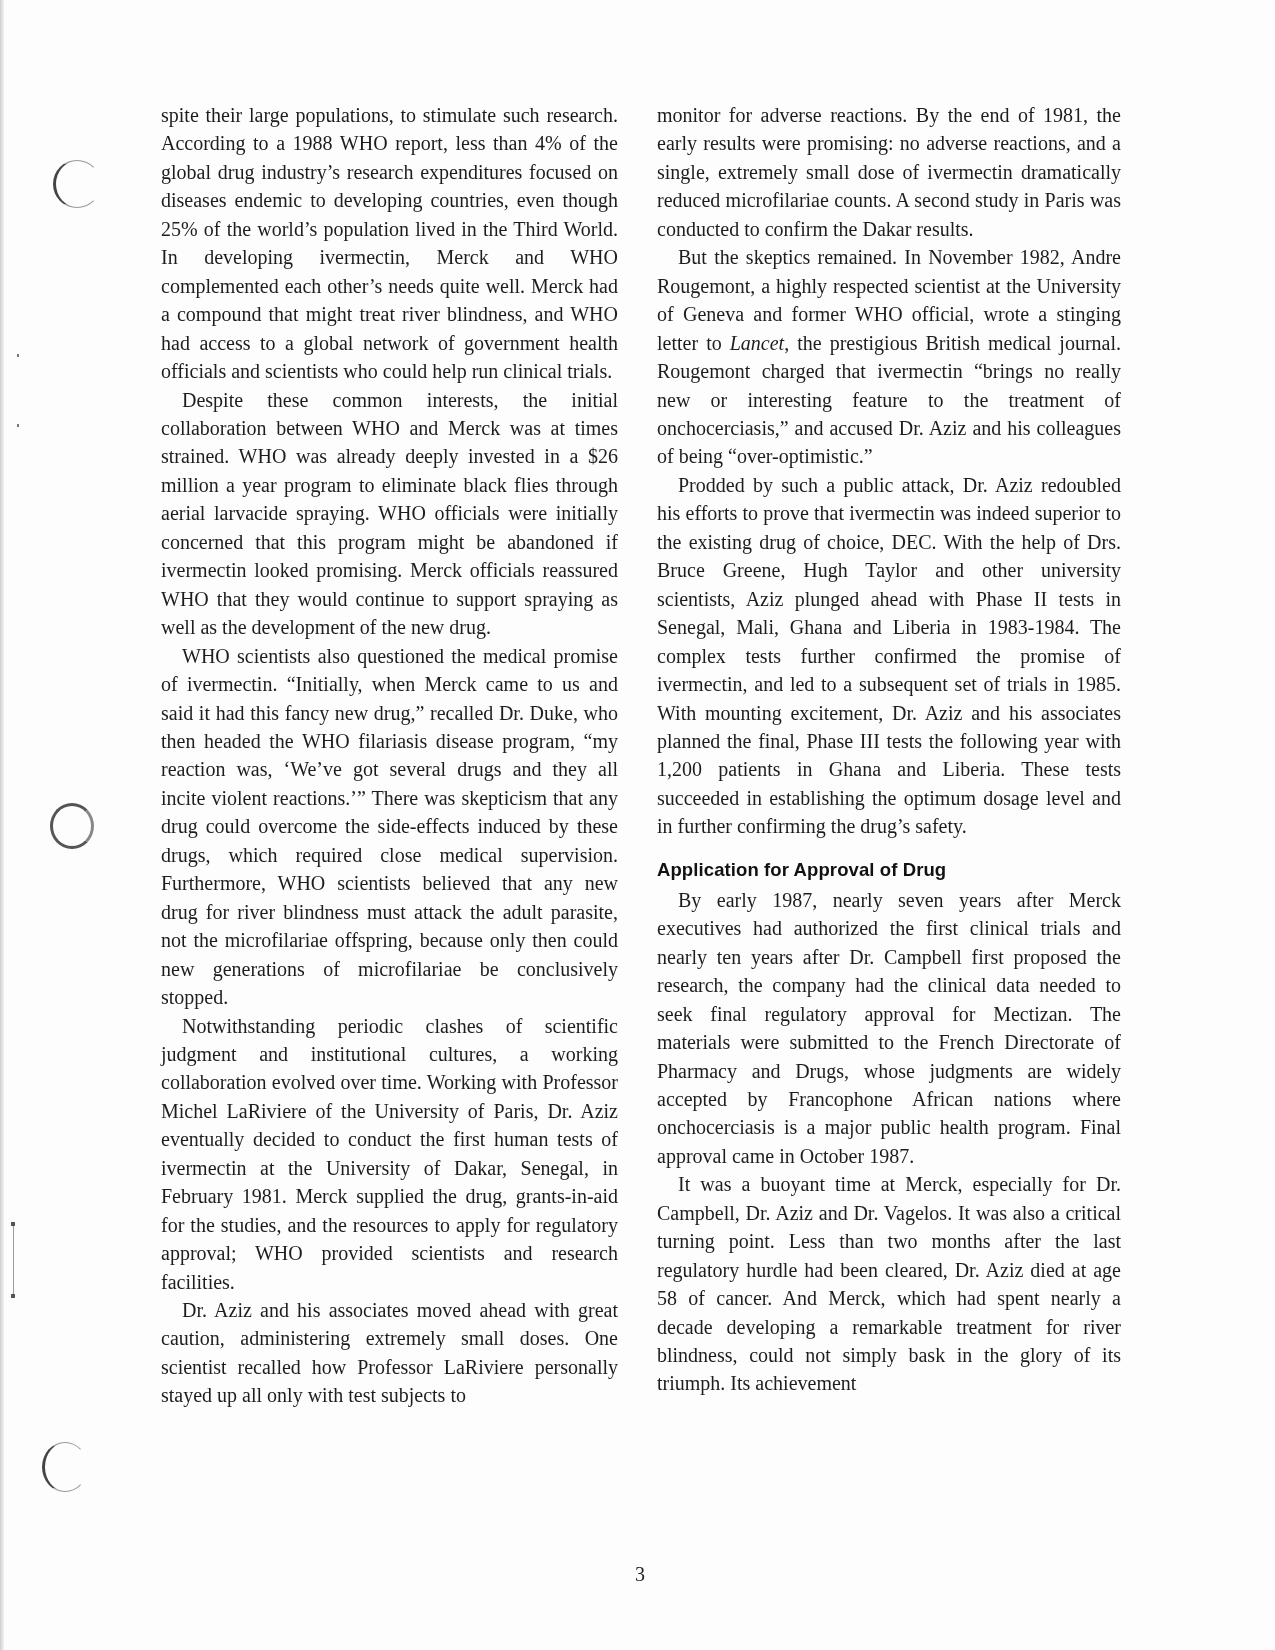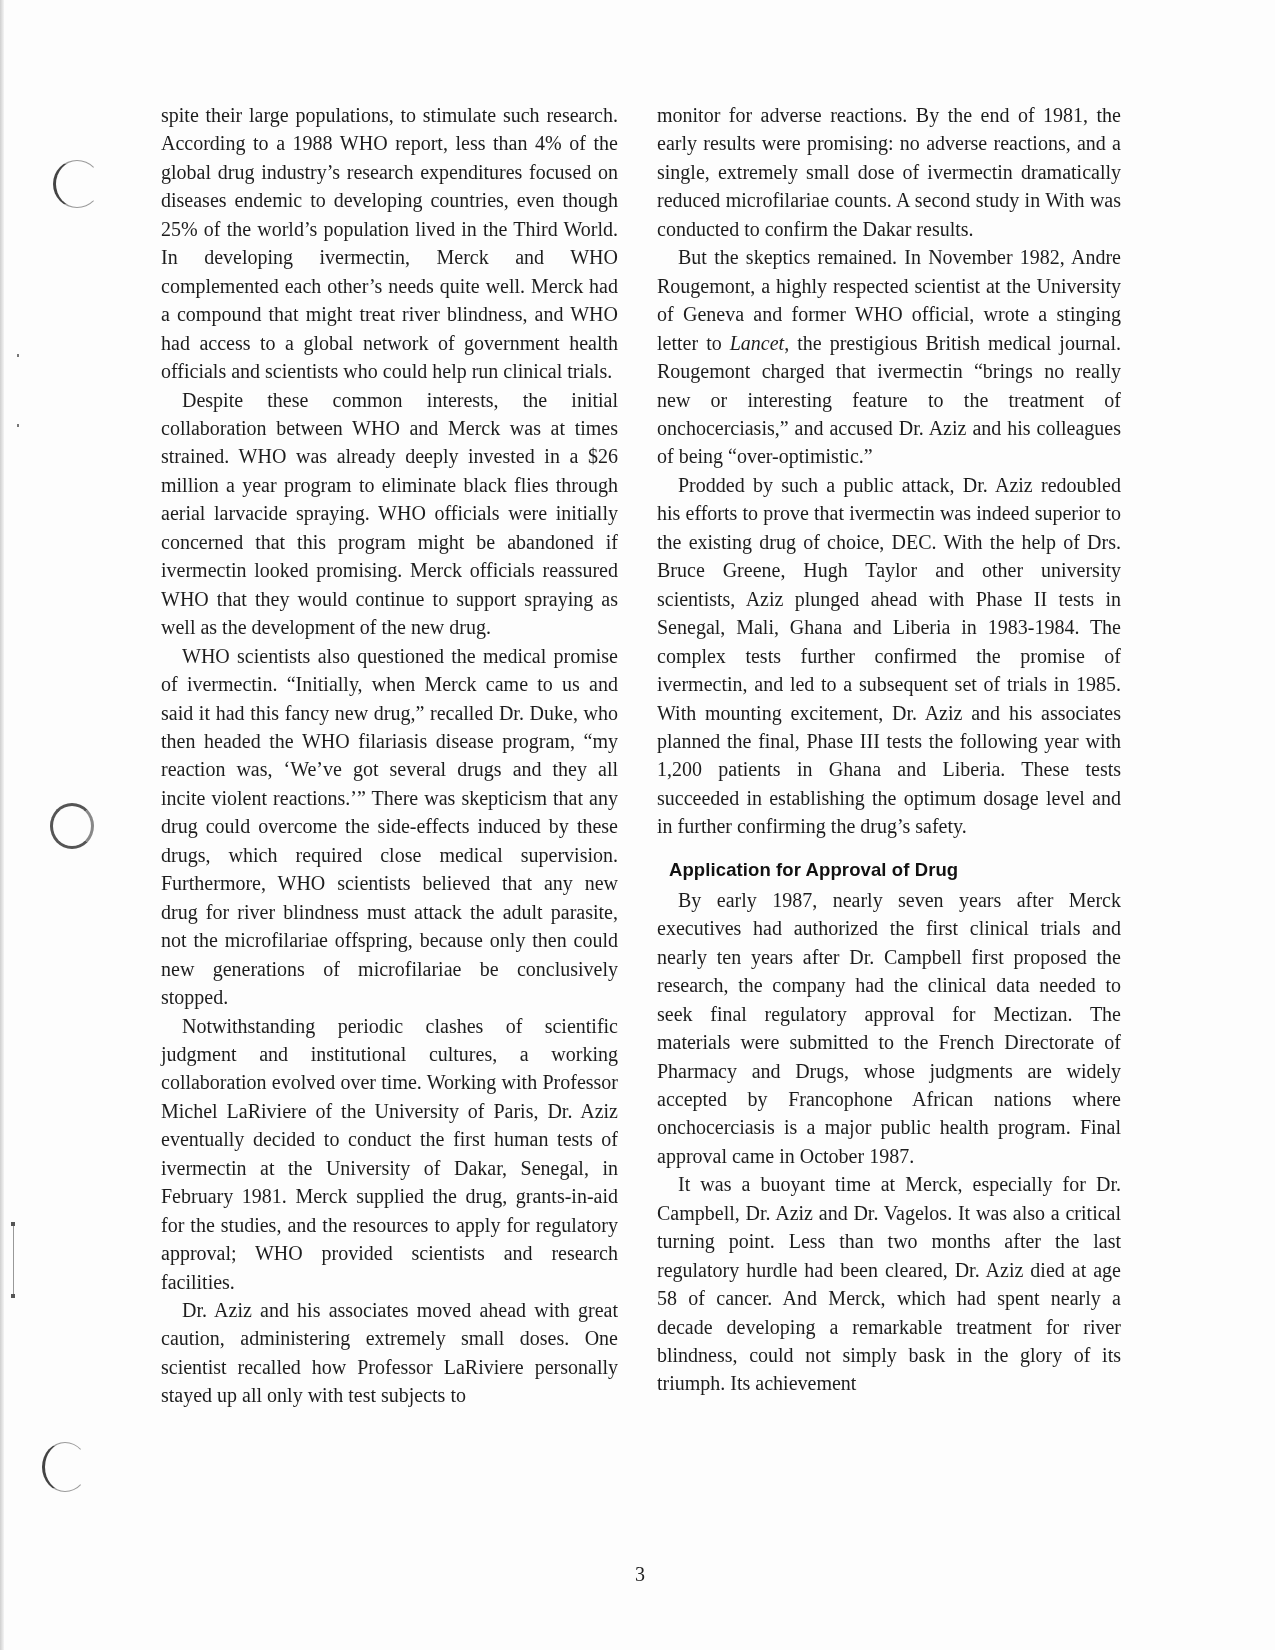--- a/index.html
+++ b/index.html
@@ -19,21 +19,21 @@
     text-align: justify; hyphens: manual;
   }
   .col-left { left: 161px; width: 457px; }
   .col-right { left: 657px; width: 464px; }
   .para { margin: 0; text-indent: 0; }
   .para.indent { text-indent: 21px; }
   .para + .para { margin-top: 0; }
   .section-heading {
     font-family: "Liberation Sans", "DejaVu Sans", sans-serif;
     font-weight: bold; font-size: 18.5px; line-height: 24px;
-    margin: 17px 0 4px 12px; color: #111;
+    margin: 17px 0 4px 0; color: #111;
     letter-spacing: 0.1px;
   }
   em { font-style: italic; }
   .page-number {
     position: absolute; left: 630px; top: 1563px; width: 20px;
     text-align: center; font-size: 20px; color: #222;
   }
   
   .hole {
     position: absolute; border-radius: 50%;
@@ -66,21 +66,21 @@
 
 <div class="column col-left">
   <p class="para">spite their large populations, to stimulate such research.  According to a 1988 WHO report, less than 4% of the global drug industry’s research expenditures focused on diseases endemic to developing countries, even though 25% of the world’s population lived in the Third World.  In developing ivermectin, Merck and WHO complemented each other’s needs quite well.  Merck had a compound that might treat river blindness, and WHO had access to a global network of government health officials and scientists who could help run clinical trials.</p>
   <p class="para indent">Despite these common interests, the initial collaboration between WHO and Merck was at times strained.  WHO was already deeply invested in a $26 million a year program to eliminate black flies through aerial larvacide spraying.  WHO officials were initially concerned that this program might be abandoned if ivermectin looked promising.  Merck officials reassured WHO that they would continue to support spraying as well as the development of the new drug.</p>
   <p class="para indent">WHO scientists also questioned the medical promise of ivermectin.  “Initially, when Merck came to us and said it had this fancy new drug,” recalled Dr. Duke, who then headed the WHO filariasis disease program, “my reaction was, ‘We’ve got several drugs and they all incite violent reactions.’”  There was skepticism that any drug could overcome the side-effects induced by these drugs, which required close medical supervision.  Furthermore, WHO scientists believed that any new drug for river blindness must attack the adult parasite, not the microfilariae offspring, because only then could new generations of microfilariae be conclusively stopped.</p>
   <p class="para indent">Notwithstanding periodic clashes of scientific judgment and institutional cultures, a working collaboration evolved over time.  Working with Professor Michel LaRiviere of the University of Paris, Dr. Aziz eventually decided to conduct the first human tests of ivermectin at the University of Dakar, Senegal, in February 1981.  Merck supplied the drug, grants-in-aid for the studies, and the resources to apply for regulatory approval; WHO provided scientists and research facilities.</p>
   <p class="para indent">Dr. Aziz and his associates moved ahead with great caution, administering extremely small doses.  One scientist recalled how Professor LaRiviere personally stayed up all only with test subjects to</p>
 </div>
 
 <div class="column col-right">
-  <p class="para">monitor for adverse reactions.  By the end of 1981, the early results were promising:  no adverse reactions, and a single, extremely small dose of ivermectin dramatically reduced microfilariae counts.  A second study in With was conducted to confirm the Dakar results.</p>
+  <p class="para">monitor for adverse reactions.  By the end of 1981, the early results were promising:  no adverse reactions, and a single, extremely small dose of ivermectin dramatically reduced microfilariae counts.  A second study in Paris was conducted to confirm the Dakar results.</p>
   <p class="para indent"><span>But the skeptics remained.  In November 1982, Andre Rougemont, a highly respected scientist at the University of Geneva and former WHO official, wrote a stinging letter to </span><em>Lancet</em><span>, the prestigious British medical journal.  Rougemont charged that ivermectin “brings no really new or interesting feature to the treatment of onchocerciasis,” and accused Dr. Aziz and his colleagues of being “over-optimistic.”</span></p>
   <p class="para indent">Prodded by such a public attack, Dr. Aziz redoubled his efforts to prove that ivermectin was indeed superior to the existing drug of choice, DEC.  With the help of Drs. Bruce Greene, Hugh Taylor and other university scientists, Aziz plunged ahead with Phase II tests in Senegal, Mali, Ghana and Liberia in 1983-1984.  The complex tests further confirmed the promise of ivermectin, and led to a subsequent set of trials in 1985.  With mounting excitement, Dr. Aziz and his associates planned the final, Phase III tests the following year with 1,200 patients in Ghana and Liberia.  These tests succeeded in establishing the optimum dosage level and in further confirming the drug’s safety.</p>
   <h2 class="section-heading">Application for Approval of Drug</h2>
   <p class="para indent">By early 1987, nearly seven years after Merck executives had authorized the first clinical trials and nearly ten years after Dr. Campbell first proposed the research, the company had the clinical data needed to seek final regulatory approval for Mectizan.  The materials were submitted to the French Directorate of Pharmacy and Drugs, whose judgments are widely accepted by Francophone African nations where onchocerciasis is a major public health program.  Final approval came in October 1987.</p>
   <p class="para indent">It was a buoyant time at Merck, especially for Dr. Campbell, Dr. Aziz and Dr. Vagelos.  It was also a critical turning point.  Less than two months after the last regulatory hurdle had been cleared, Dr. Aziz died at age 58 of cancer.  And Merck, which had spent nearly a decade developing a remarkable treatment for river blindness, could not simply bask in the glory of its triumph.  Its achievement</p>
 </div>
 
 <div class="page-number">3</div>
 
 </body></html>

